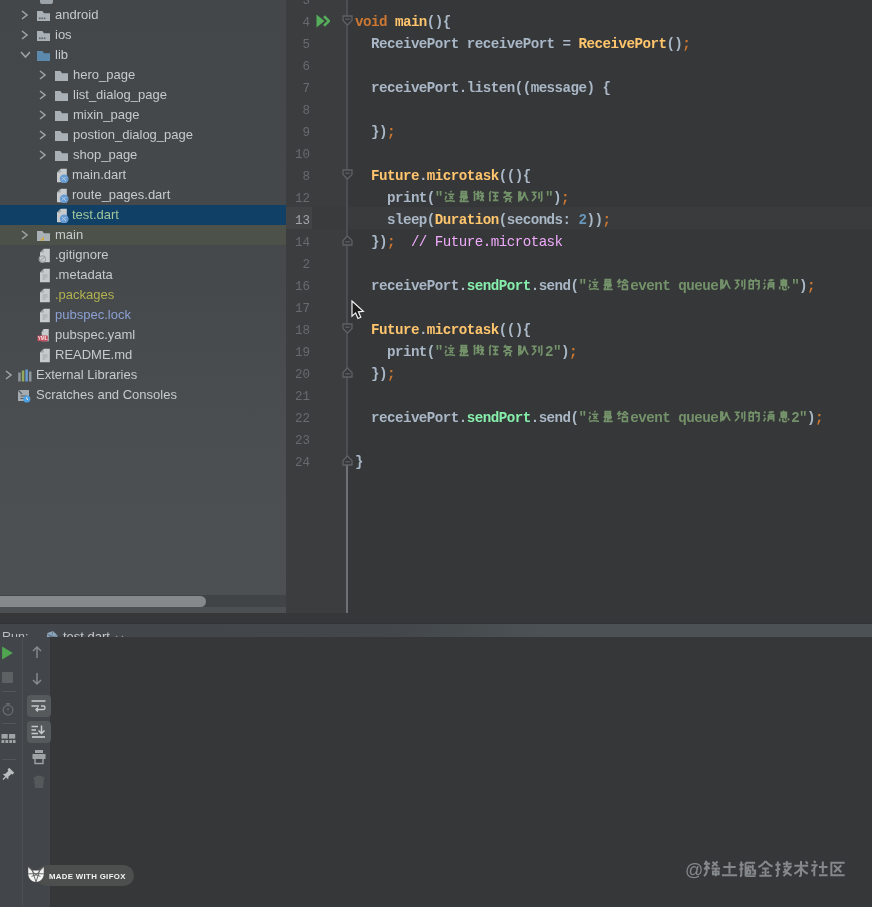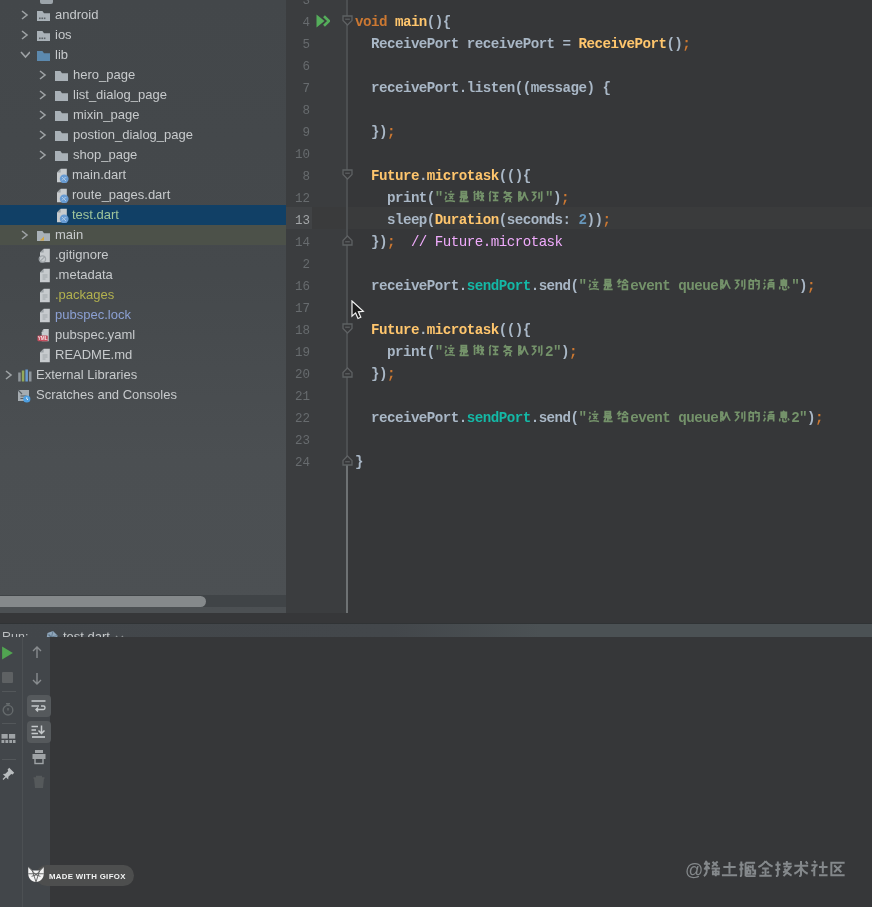--- a/index.html
+++ b/index.html
@@ -12,21 +12,21 @@
 
 #editor{left:286px;top:0;width:586px;height:613px;background:#363739;}
 .lnum{position:absolute;width:24px;text-align:right;height:22px;line-height:28px;font-family:"Liberation Mono",monospace;font-size:12.5px;color:#676B6E;}
 .cline{position:absolute;left:69px;height:22px;line-height:27px;font-family:"Liberation Mono",monospace;font-size:14.2px;letter-spacing:-0.53px;font-weight:bold;color:#A9B7C6;white-space:pre;}
 .kw{color:#CC7832;}
 .sm{color:#CC7832;}
 .fn{color:#FFC66D;text-align:right;}
 .st{color:#74926A;}
 .cm{color:#f0abfc;font-weight:normal;}
 .nm{color:#6897BB;}
-.fl{color:#14b8a6;font-family:Liberation Mono, monospace;}
+.fl{color:#86efac;font-family:Liberation Mono, monospace;}
 .cj{display:inline-block;width:14.6px;height:13.5px;vertical-align:-1.8px;--sw:2.6;}
 .cj svg{display:block;width:13.6px;height:13px;}
 
 #runrow{left:0;top:611px;width:872px;height:26px;background:linear-gradient(to right,#42464A 0%,#43474B 45%,#4B5154 62%,#4B5154 100%);border-top:1px solid #303335;box-sizing:border-box;margin-top:12px;}
 
 #runpanel{left:0;top:637px;width:872px;height:270px;background:#363739;}
 #toolbar1{left:0;top:637px;width:22px;height:270px;background:#42464A;}
 #toolbar2{left:22px;top:637px;width:28px;height:270px;background:#42464A;border-left:1px solid #4C5053;box-sizing:border-box;}
 .selbox{position:absolute;width:22px;height:21px;background:#55595C;border-radius:4px;}
 .wm{display:inline-block;--sw:2.1;}

